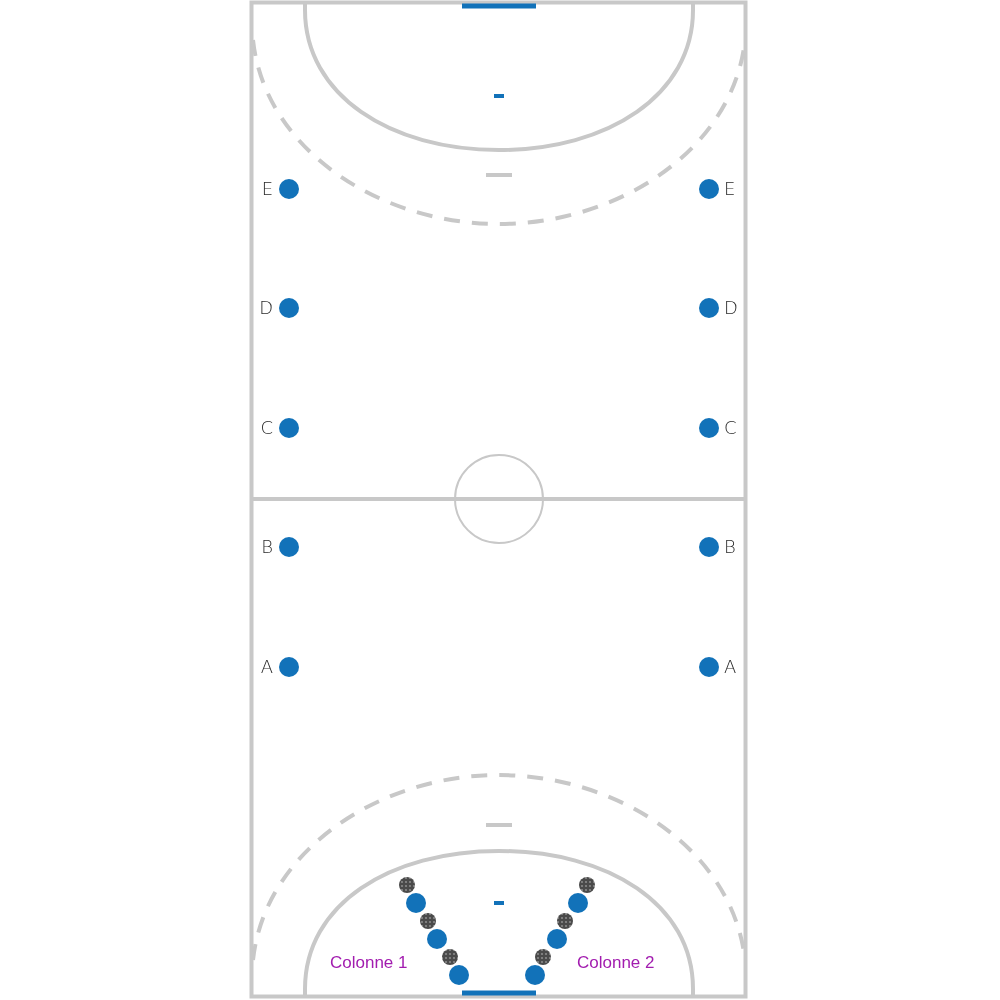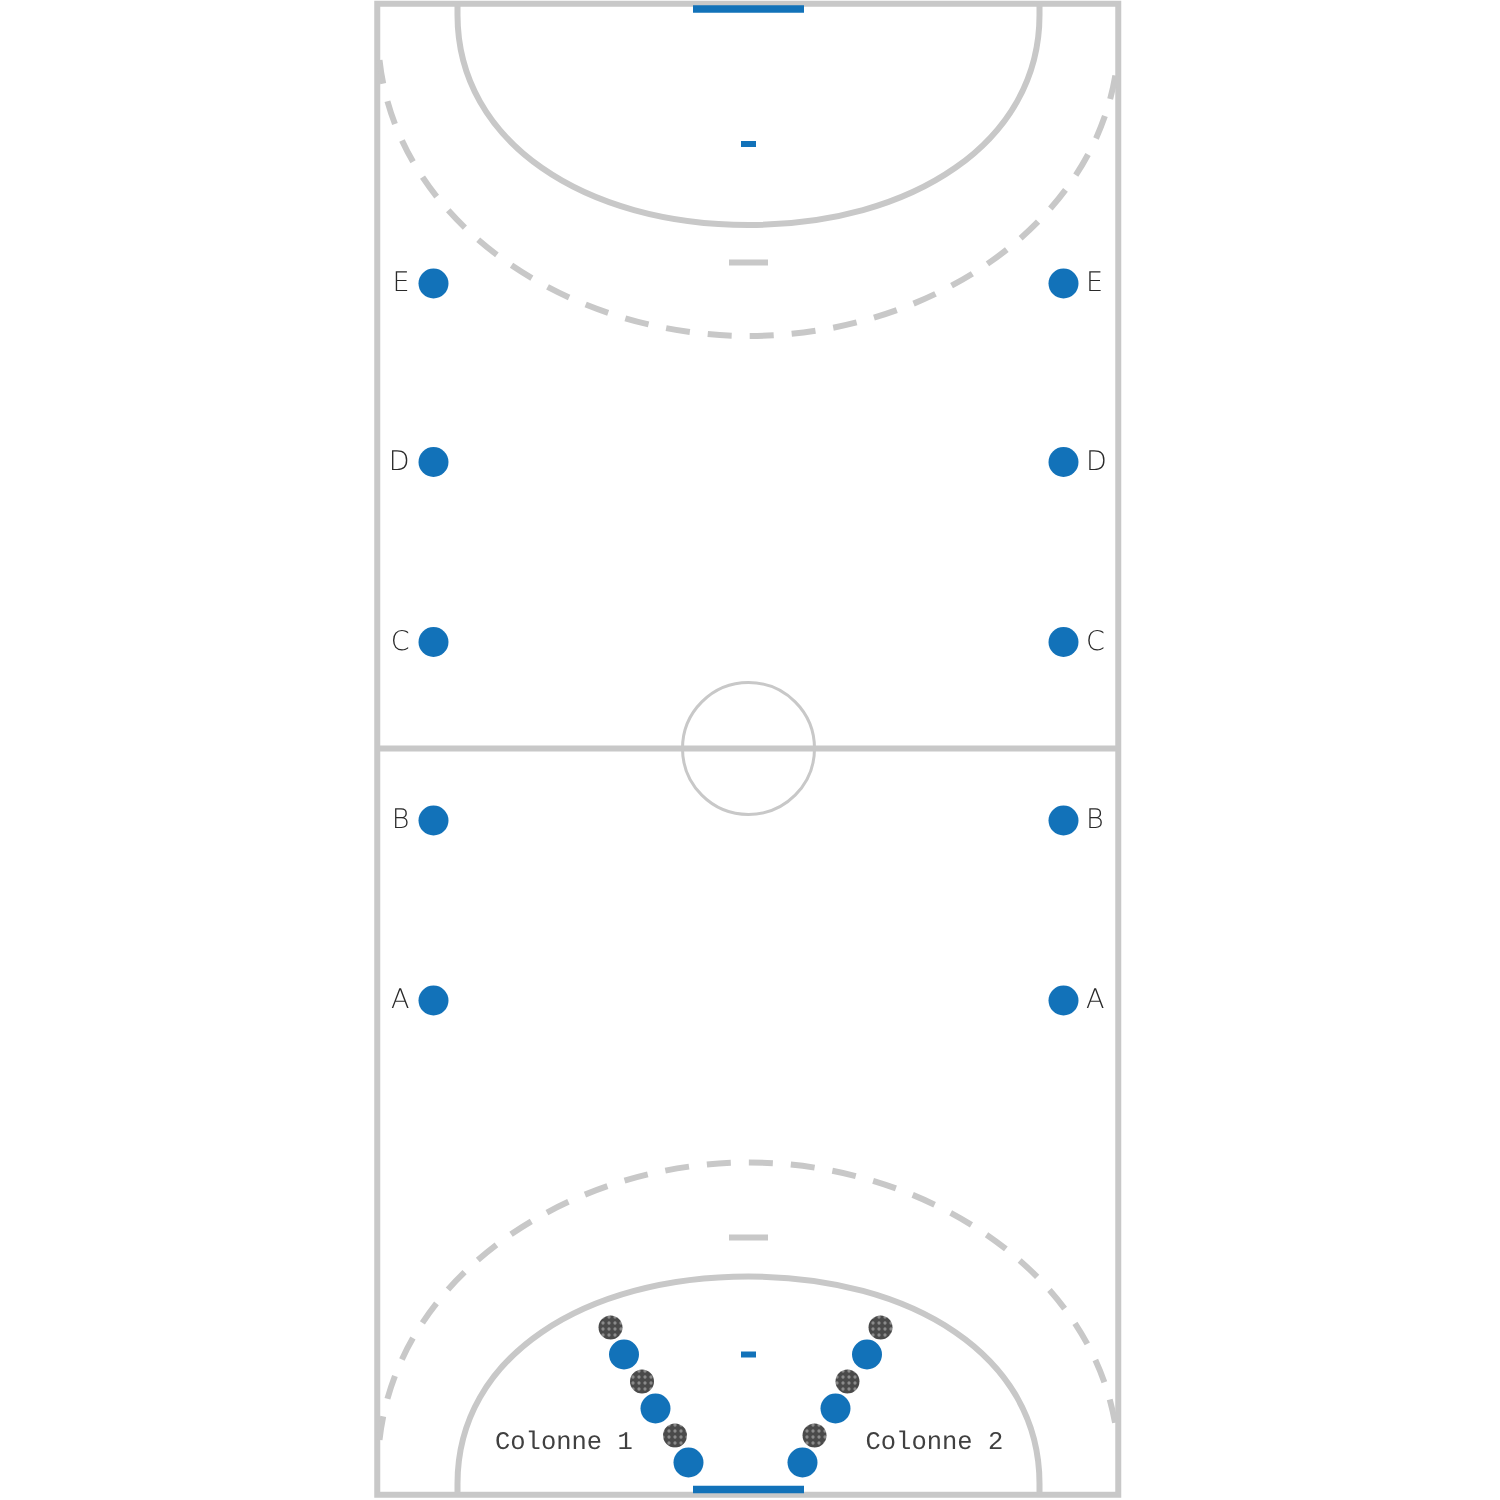--- a/index.html
+++ b/index.html
@@ -29,24 +29,24 @@
       font-size: 18px;
       font-weight: 300;
       color: #2a2a2a;
       line-height: 20px;
       white-space: nowrap;
     }
     .lbl.left { text-align: right; width: 30px; }
     .lbl.right { text-align: left; width: 30px; }
     .col-lbl {
       position: absolute;
-      font-family: Liberation Mono, monospace;
+      font-family: Liberation Sans, sans-serif;
       font-size: 17px;
       font-weight: 300;
-      color: #404040;
+      color: #a21caf;
       line-height: 20px;
       white-space: nowrap;
     }
   </style>
 </head>
 <body>
 
 <div class="stage">
   <svg class="court" viewBox="0 0 1000 1000">
     <defs>

